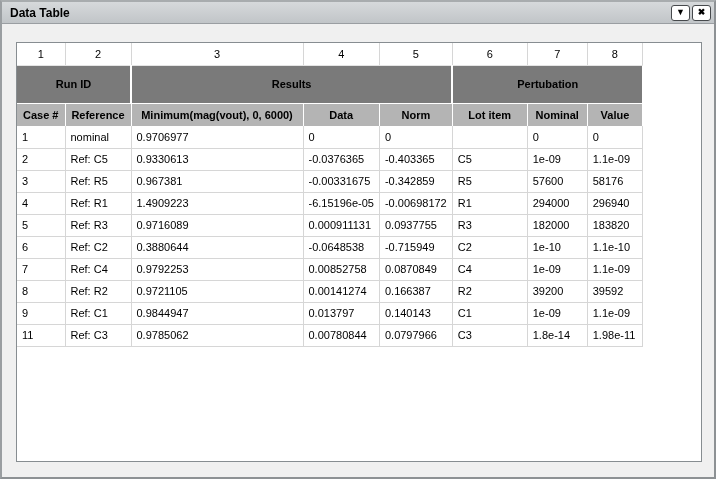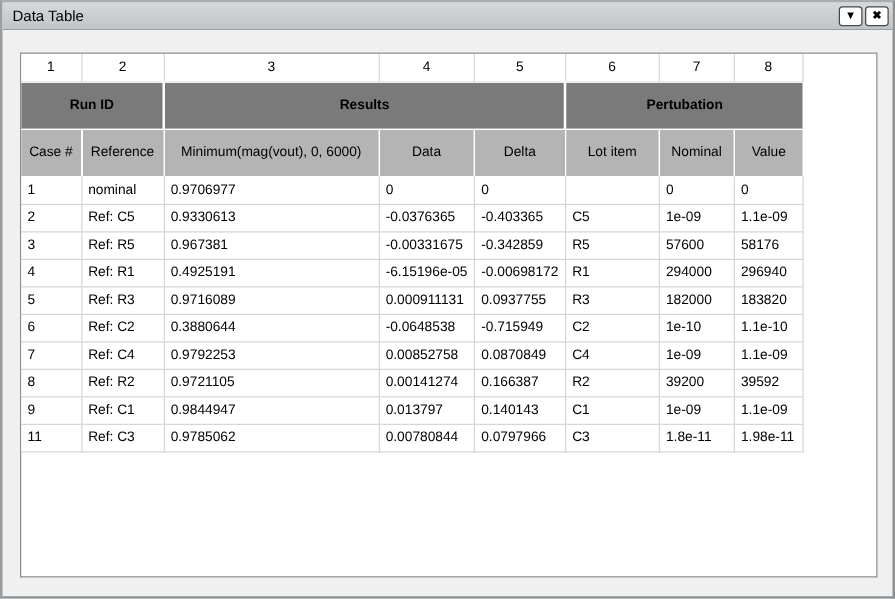--- a/index.html
+++ b/index.html
@@ -23,21 +23,21 @@
     height: 22px;
     background: linear-gradient(#d6d9db, #c1c5c8);
     border-bottom: 1px solid #9a9ea2;
     display: flex;
     align-items: center;
     padding: 0 3px 0 8px;
     box-sizing: border-box;
   }
   .titlebar-title {
     font-size: 12px;
-    font-weight: normal;
+    font-weight: bold;
     color: #000;
     letter-spacing: 0px;
   }
   .titlebar-buttons {
     margin-left: auto;
     display: flex;
     gap: 2px;
   }
   .tb-btn {
     width: 19px;
@@ -90,24 +90,24 @@
     height: 38px;
     background: #7a7a7a;
     color: #000;
     font-weight: bold;
     text-align: center;
     border-left: 2px solid #ffffff;
     border-bottom: 1px solid #ffffff;
   }
   tr.group-row th:first-child { border-left: none; }
   tr.header-row th {
-    height: 38px;
+    height: 23px;
     background: #b4b4b4;
     color: #000;
-    font-weight: normal;
+    font-weight: bold;
     text-align: center;
     padding: 0 3px;
     border-left: 1px solid #ffffff;
     margin-top: 28px;
   }
   tr.header-row th:first-child { border-left: none; }
   tr.data-row td {
     height: 22px;
     background: #ffffff;
     padding: 0 5px;
@@ -158,21 +158,21 @@
         <tr class="group-row" id="group-row">
             <th colspan="2">Run ID</th>
             <th colspan="3">Results</th>
             <th colspan="3">Pertubation</th>
           </tr>
         <tr class="header-row" id="header-row">
             <th>Case #</th>
             <th>Reference</th>
             <th>Minimum(mag(vout), 0, 6000)</th>
             <th>Data</th>
-            <th>Delta</th>
+            <th>Norm</th>
             <th>Lot item</th>
             <th>Nominal</th>
             <th>Value</th>
           </tr>
       </thead>
       <tbody id="table-body">
           <tr class="data-row">
             <td>1</td>
             <td>nominal</td>
             <td>0.9706977</td>
@@ -198,21 +198,21 @@
             <td>0.967381</td>
             <td>-0.00331675</td>
             <td>-0.342859</td>
             <td>R5</td>
             <td>57600</td>
             <td>58176</td>
           </tr>
           <tr class="data-row">
             <td>4</td>
             <td>Ref: R1</td>
-            <td>0.4925191</td>
+            <td>1.4909223</td>
             <td>-6.15196e-05</td>
             <td>-0.00698172</td>
             <td>R1</td>
             <td>294000</td>
             <td>296940</td>
           </tr>
           <tr class="data-row">
             <td>5</td>
             <td>Ref: R3</td>
             <td>0.9716089</td>
@@ -262,19 +262,19 @@
             <td>1e-09</td>
             <td>1.1e-09</td>
           </tr>
           <tr class="data-row">
             <td>11</td>
             <td>Ref: C3</td>
             <td>0.9785062</td>
             <td>0.00780844</td>
             <td>0.0797966</td>
             <td>C3</td>
-            <td>1.8e-11</td>
+            <td>1.8e-14</td>
             <td>1.98e-11</td>
           </tr>
         </tbody>
     </table>
   </div>
 </div>
 
 </body></html>

